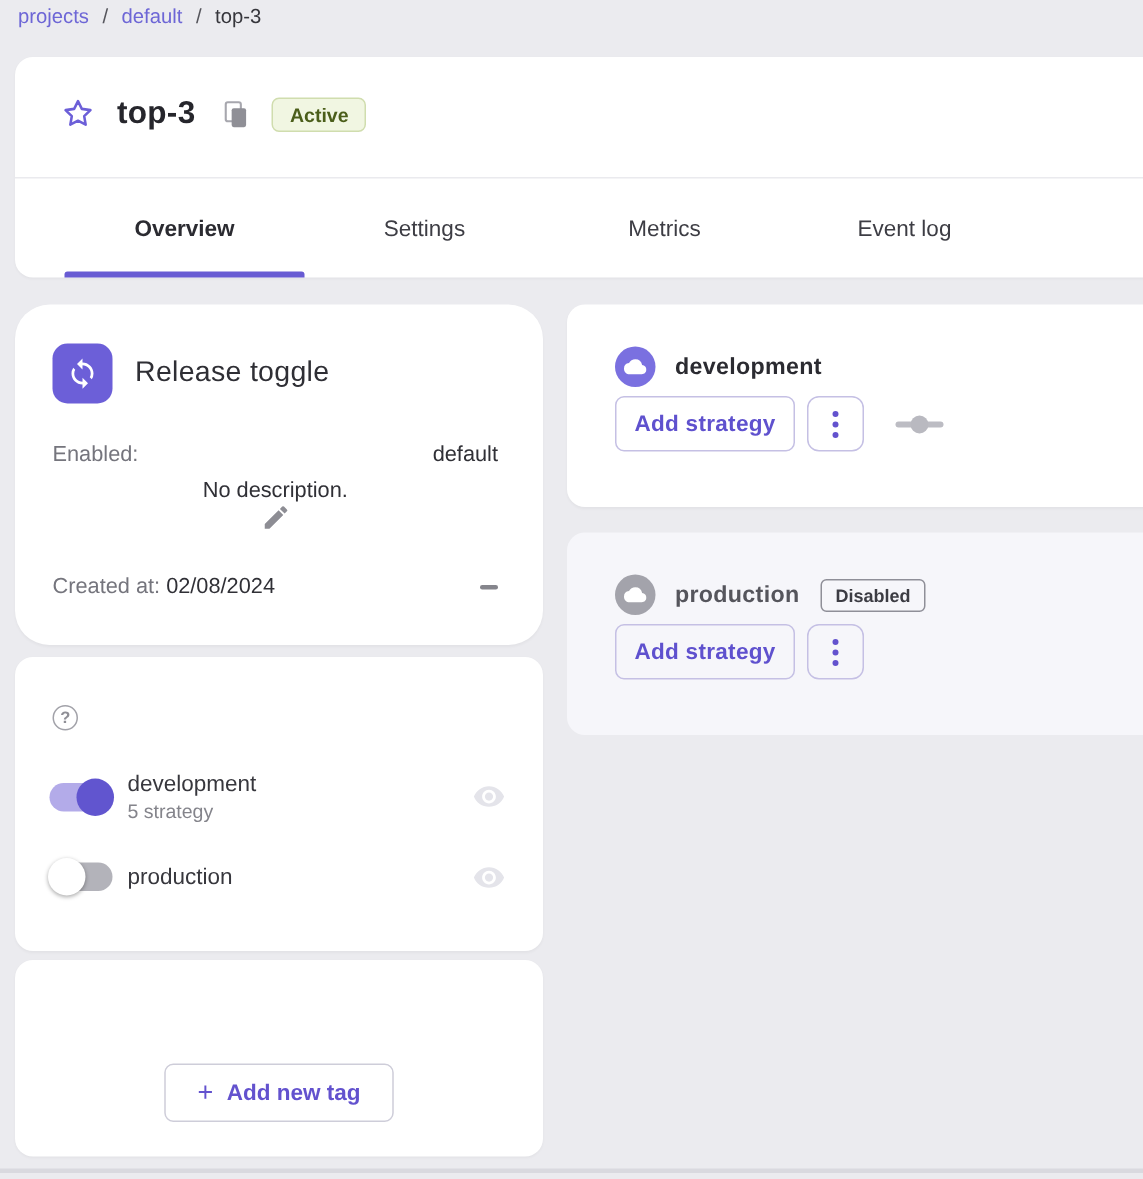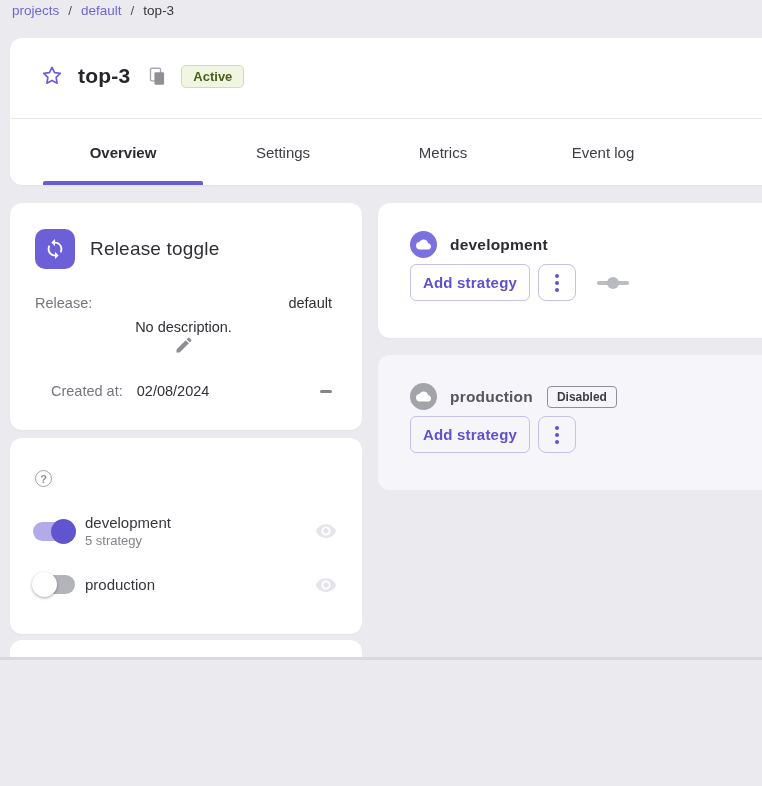--- a/index.html
+++ b/index.html
@@ -1,18 +1,18 @@
 <!DOCTYPE html>
 <html><head>
 <meta charset="utf-8">
 <style>
   * { margin:0; padding:0; box-sizing:border-box; }
   html,body { width:762px; height:786px; }
   body { font-family:"Liberation Sans", sans-serif; background:#ebebef; }
-  .page { position:relative; width:762px; height:660px; background:#ebebef; overflow:hidden; }
+  .page { position:relative; width:762px; height:782px; background:#ebebef; overflow:hidden; }
 
   
   .breadcrumb { position:absolute; top:3px; left:12px; font-size:13.5px; display:flex; gap:9px; align-items:center; }
   .crumb-link { color:#6d66d6; cursor:pointer; }
   .crumb-sep { color:#55555c; }
   .crumb-current { color:#36363c; }
 
   
   .header-card { position:absolute; left:10px; top:38px; width:768px; height:147px;
     background:#fff; border-radius:12px; box-shadow:0 1px 2px rgba(0,0,0,0.04); }
@@ -28,33 +28,33 @@
   .tab { width:160px; display:flex; align-items:center; justify-content:center;
     font-size:15px; color:#3d3d44; cursor:pointer; }
   .tab.active { font-weight:bold; color:#2b2b31; }
   .tab-underline { position:absolute; left:33px; bottom:0; width:160px; height:4px;
     background:#685bd3; border-radius:2px 2px 0 0; }
 
   
   .card { position:absolute; background:#fff; border-radius:12px; box-shadow:0 1px 2px rgba(0,0,0,0.04); }
 
   
-  .release-card { left:10px; top:203px; width:352px; height:227px; }
+  .release-card { left:10px; top:203px; width:352px; height:227px;border-radius:23px; }
   .release-head { display:flex; align-items:center; padding:26px 0 0 25px; }
   .type-icon { width:40px; height:40px; border-radius:10px; background:#6c5fd8;
     display:flex; align-items:center; justify-content:center; margin-right:15px; }
   .type-label { font-size:19px; color:#2f2f35; letter-spacing:0.2px; }
   .info-row { position:absolute; left:25px; right:30px; display:flex; justify-content:space-between; align-items:center; }
   .row-project { top:92px; }
   .row-desc { top:116px;flex-direction:column; }
   .row-created { top:180px; }
   .lbl-gray { font-size:14.5px; color:#75757d; }
   .val-dark { font-size:14.5px; color:#303036; }
   .desc-text { font-size:14.5px; color:#303036; }
-  .created-wrap { display:flex; gap:14px; align-items:center;margin-left:16px; }
+  .created-wrap { display:flex; gap:4px; align-items:center; }
   .edit-btn { width:20px; height:20px; cursor:pointer; display:flex; }
   .minus-icon { width:12px; height:3px; background:#85858c; border-radius:2px; }
 
   
   .env-card { left:10px; top:438px; width:352px; height:196px; }
   .env-title-row { position:absolute; left:25px; top:32px; display:flex; align-items:center; gap:9px; }
   .env-title { font-size:15px; font-weight:bold; color:#28282e; letter-spacing:0.2px; }
   .help-icon { width:17px; height:17px; border:1.5px solid #a2a2a9; border-radius:50%;
     display:flex; align-items:center; justify-content:center; font-size:11px; color:#8f8f96; font-weight:bold; cursor:pointer; }
   .env-row { position:absolute; left:22px; right:25px; display:flex; align-items:center; }
@@ -153,21 +153,21 @@
   <section class="card release-card">
     <div class="release-head">
       <span class="type-icon">
         <svg width="22" height="22" viewBox="0 0 24 24">
             <path d="M12 4V1L8 5l4 4V6c3.31 0 6 2.69 6 6 0 1.01-.25 1.97-.7 2.8l1.46 1.46A7.93 7.93 0 0 0 20 12c0-4.42-3.58-8-8-8zm0 14c-3.31 0-6-2.69-6-6 0-1.01.25-1.97.7-2.8L5.24 7.74A7.93 7.93 0 0 0 4 12c0 4.42 3.58 8 8 8v3l4-4-4-4v3z" fill="#ffffff"></path>
           </svg>
       </span>
       <span class="type-label">Release toggle</span>
     </div>
     <div class="info-row row-project">
-      <span class="lbl-gray">Release:</span>
+      <span class="lbl-gray">Enabled:</span>
       <span class="val-dark">default</span>
     </div>
     <div class="info-row row-desc">
       <span class="desc-text">No description.</span>
       <span class="edit-btn">
         <svg width="20" height="20" viewBox="0 0 24 24">
             <path d="M3 17.25V21h3.75L17.81 9.94l-3.75-3.75L3 17.25zM20.71 7.04a1 1 0 0 0 0-1.41l-2.34-2.34a1 1 0 0 0-1.41 0l-1.83 1.83 3.75 3.75 1.83-1.83z" fill="#8d8d94"></path>
           </svg>
       </span>
     </div>

